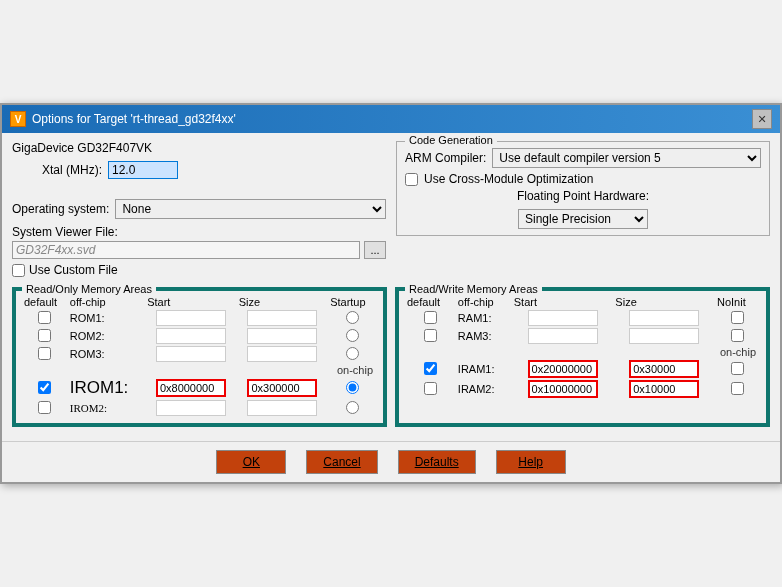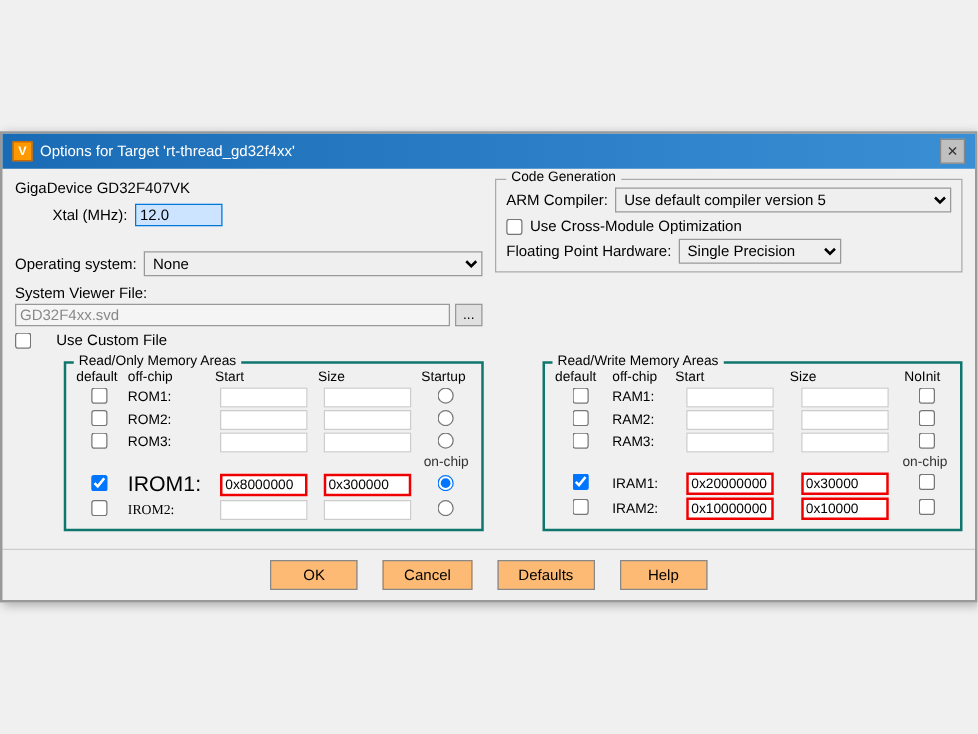--- a/index.html
+++ b/index.html
@@ -141,35 +141,36 @@
       gap: 4px;
       margin-bottom: 4px;
     }
     .svf-input {
       flex: 1;
       border: 1px solid #999;
       padding: 1px 3px;
       font-size: 12px;
       background: #f5f5f5;
       color: #888;
+      font-style: italic;
     }
     .browse-btn {
       width: 22px;
       border: 1px solid #999;
       background: #e0e0e0;
       cursor: pointer;
       font-size: 11px;
       display: flex;
       align-items: center;
       justify-content: center;
     }
     .checkbox-row {
       display: flex;
       align-items: center;
-      gap: 20px;
+      gap: 4px;
       margin-bottom: 4px;
     }
     
     .code-gen-box {
       border: 1px solid #aaa;
       padding: 6px 8px;
       position: relative;
       margin-bottom: 6px;
     }
     .code-gen-title {
@@ -200,42 +201,42 @@
       display: flex;
       align-items: center;
       gap: 6px;
       margin-bottom: 3px;
     }
     .fp-row {
       display: flex;
       align-items: center;
       gap: 6px;
       margin-top: 3px;
+      flex-direction: column;
     }
     .fp-label {
       white-space: nowrap;
     }
     .fp-select {
       width: 130px;
       font-size: 12px;
       padding: 1px 2px;
       border: 1px solid #999;
     }
     
     .memory-section {
       display: flex;
       gap: 8px;
       margin-top: 6px;
     }
     .mem-box {
       flex: 1;
-      border: 2px solid #0f766e;
+      border: 4px solid #0f766e;
       padding: 4px 6px 6px 6px;
       position: relative;
-      margin-left: 39px;
     }
     .mem-box-title {
       position: absolute;
       top: -8px;
       left: 6px;
       background: #f0f0f0;
       padding: 0 4px;
       font-size: 11px;
     }
     .mem-table {
@@ -278,23 +279,24 @@
       justify-content: center;
       gap: 20px;
       padding: 8px 10px;
       border-top: 1px solid #ccc;
       margin-top: 6px;
     }
     .btn {
       min-width: 70px;
       padding: 4px 16px;
       border: 1px solid #888;
-      background: #fdba74;
+      background: #c2410c;
       cursor: pointer;
       font-size: 12px;
+      text-decoration: underline;
     }
     .small-input {
       width: 58px;
       border: 1px solid #ccc;
       padding: 1px 2px;
       font-size: 11px;
     }
     .small-input.highlighted {
       border: 2px solid #dd0000;
     }
@@ -442,27 +444,20 @@
           <tbody>
             <tr>
               <td><input type="checkbox" style=""></td>
               <td style="text-align:left; font-size:11px;">RAM1:</td>
               <td><input type="text" class="small-input" value="" style=""></td>
               <td><input type="text" class="small-input" value="" style=""></td>
               <td><input type="checkbox" style=""></td>
             </tr>
             <tr>
               <td><input type="checkbox" style=""></td>
-              <td style="text-align:left; font-size:11px;">RAM2:</td>
-              <td><input type="text" class="small-input" value="" style=""></td>
-              <td><input type="text" class="small-input" value="" style=""></td>
-              <td><input type="checkbox" style=""></td>
-            </tr>
-            <tr>
-              <td><input type="checkbox" style=""></td>
               <td style="text-align:left; font-size:11px;">RAM3:</td>
               <td><input type="text" class="small-input" value="" style=""></td>
               <td><input type="text" class="small-input" value="" style=""></td>
               <td><input type="checkbox" style=""></td>
             </tr>
             <tr>
               <td colspan="5" style="text-align:right; font-size:11px; color:#333; padding-right:4px;">on-chip</td>
             </tr>
             <tr>
               <td><input type="checkbox" checked="" style=""></td>

